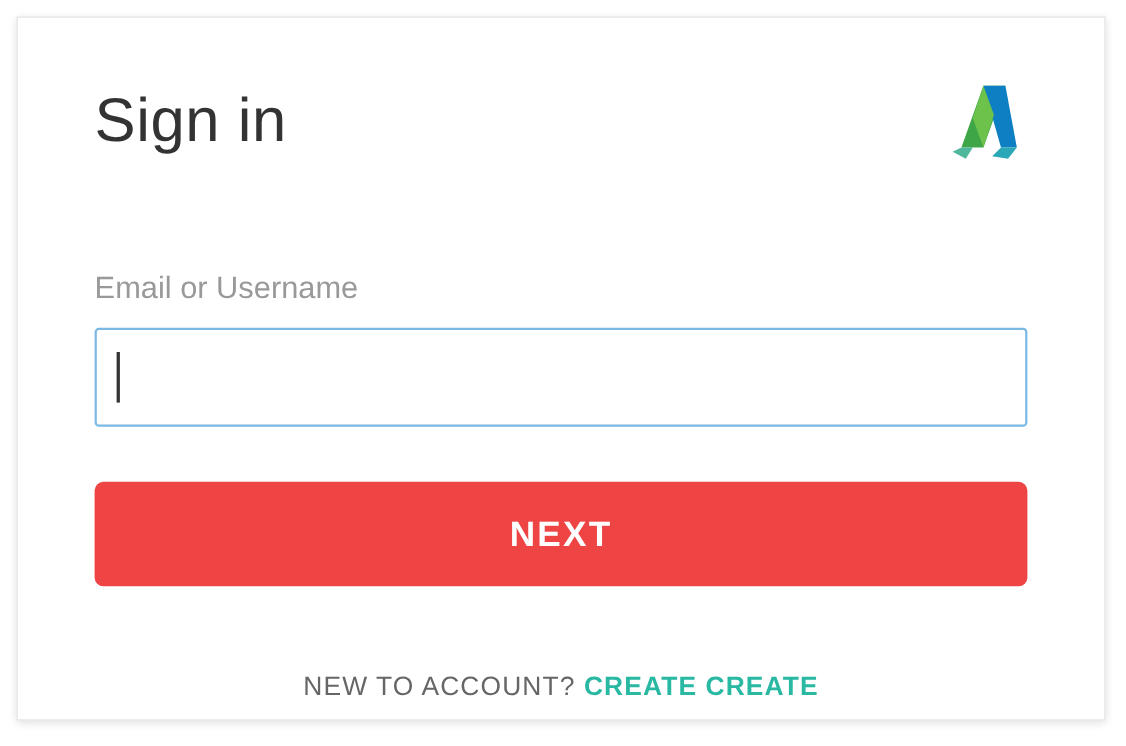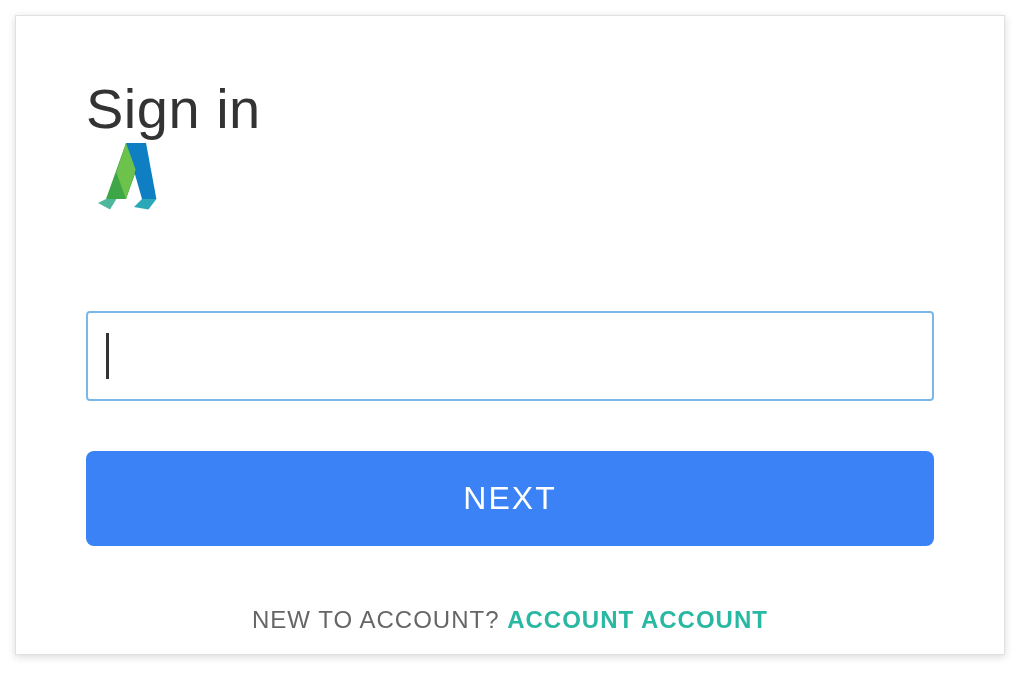--- a/index.html
+++ b/index.html
@@ -24,21 +24,20 @@
       border: 1px solid #e0e0e0;
       box-shadow: 0 2px 8px rgba(0,0,0,0.15);
       padding: 60px 70px 40px 70px;
       position: relative;
     }
     .header-row {
       display: flex;
       justify-content: space-between;
       align-items: flex-start;
       margin-bottom: 100px;
-      flex-direction: column;
     }
     .title {
       font-size: 56px;
       font-weight: 300;
       color: #333333;
       letter-spacing: 0.5px;
     }
     .logo {
       width: 80px;
       height: 80px;
@@ -72,29 +71,29 @@
       height: 46px;
       background: #333;
       animation: blink 1s step-start infinite;
     }
     @keyframes blink {
       50% { opacity: 0; }
     }
     .next-button {
       width: 100%;
       height: 95px;
-      background: #3b82f6;
+      background: #ef4444;
       border: none;
       border-radius: 8px;
       color: #ffffff;
       font-size: 32px;
-      font-weight: 400;
+      font-weight: 700;
       letter-spacing: 2px;
       cursor: pointer;
-      margin-bottom: 60px;
+      margin-bottom: 78px;
     }
     .footer-text {
       text-align: center;
       font-size: 24px;
       letter-spacing: 1px;
       color: #666666;
     }
     .create-link {
       color: #29b8a2;
       font-weight: 700;
@@ -113,24 +112,25 @@
       <svg viewBox="0 0 100 100" xmlns="http://www.w3.org/2000/svg">
         <path d="M 25 85 L 50 15 L 75 15 L 50 85 Z" fill="#3fa648"></path>
         <path d="M 50 15 L 75 15 L 88 85 L 70 85 Z" fill="#0d7fc2"></path>
         <path d="M 70 85 L 88 85 L 78 98 L 60 95 Z" fill="#2aa8b8"></path>
         <path d="M 25 85 L 38 85 L 30 98 L 15 90 Z" fill="#4fb89c"></path>
         <path d="M 50 15 L 62 48 L 50 85 L 38 52 Z" fill="#6cc24a"></path>
       </svg>
     </div>
   </div>
 
+  <div class="field-label">Email or Username</div>
 
   <div class="input-wrapper">
     <input type="text" class="text-input" value="" style="">
     <div class="cursor-bar"></div>
   </div>
 
   <button class="next-button">NEXT</button>
 
   <div class="footer-text">
-    <span>NEW TO ACCOUNT? </span><a class="create-link">ACCOUNT ACCOUNT</a>
+    <span>NEW TO ACCOUNT? </span><a class="create-link">CREATE CREATE</a>
   </div>
 </div>
 
 </body></html>

